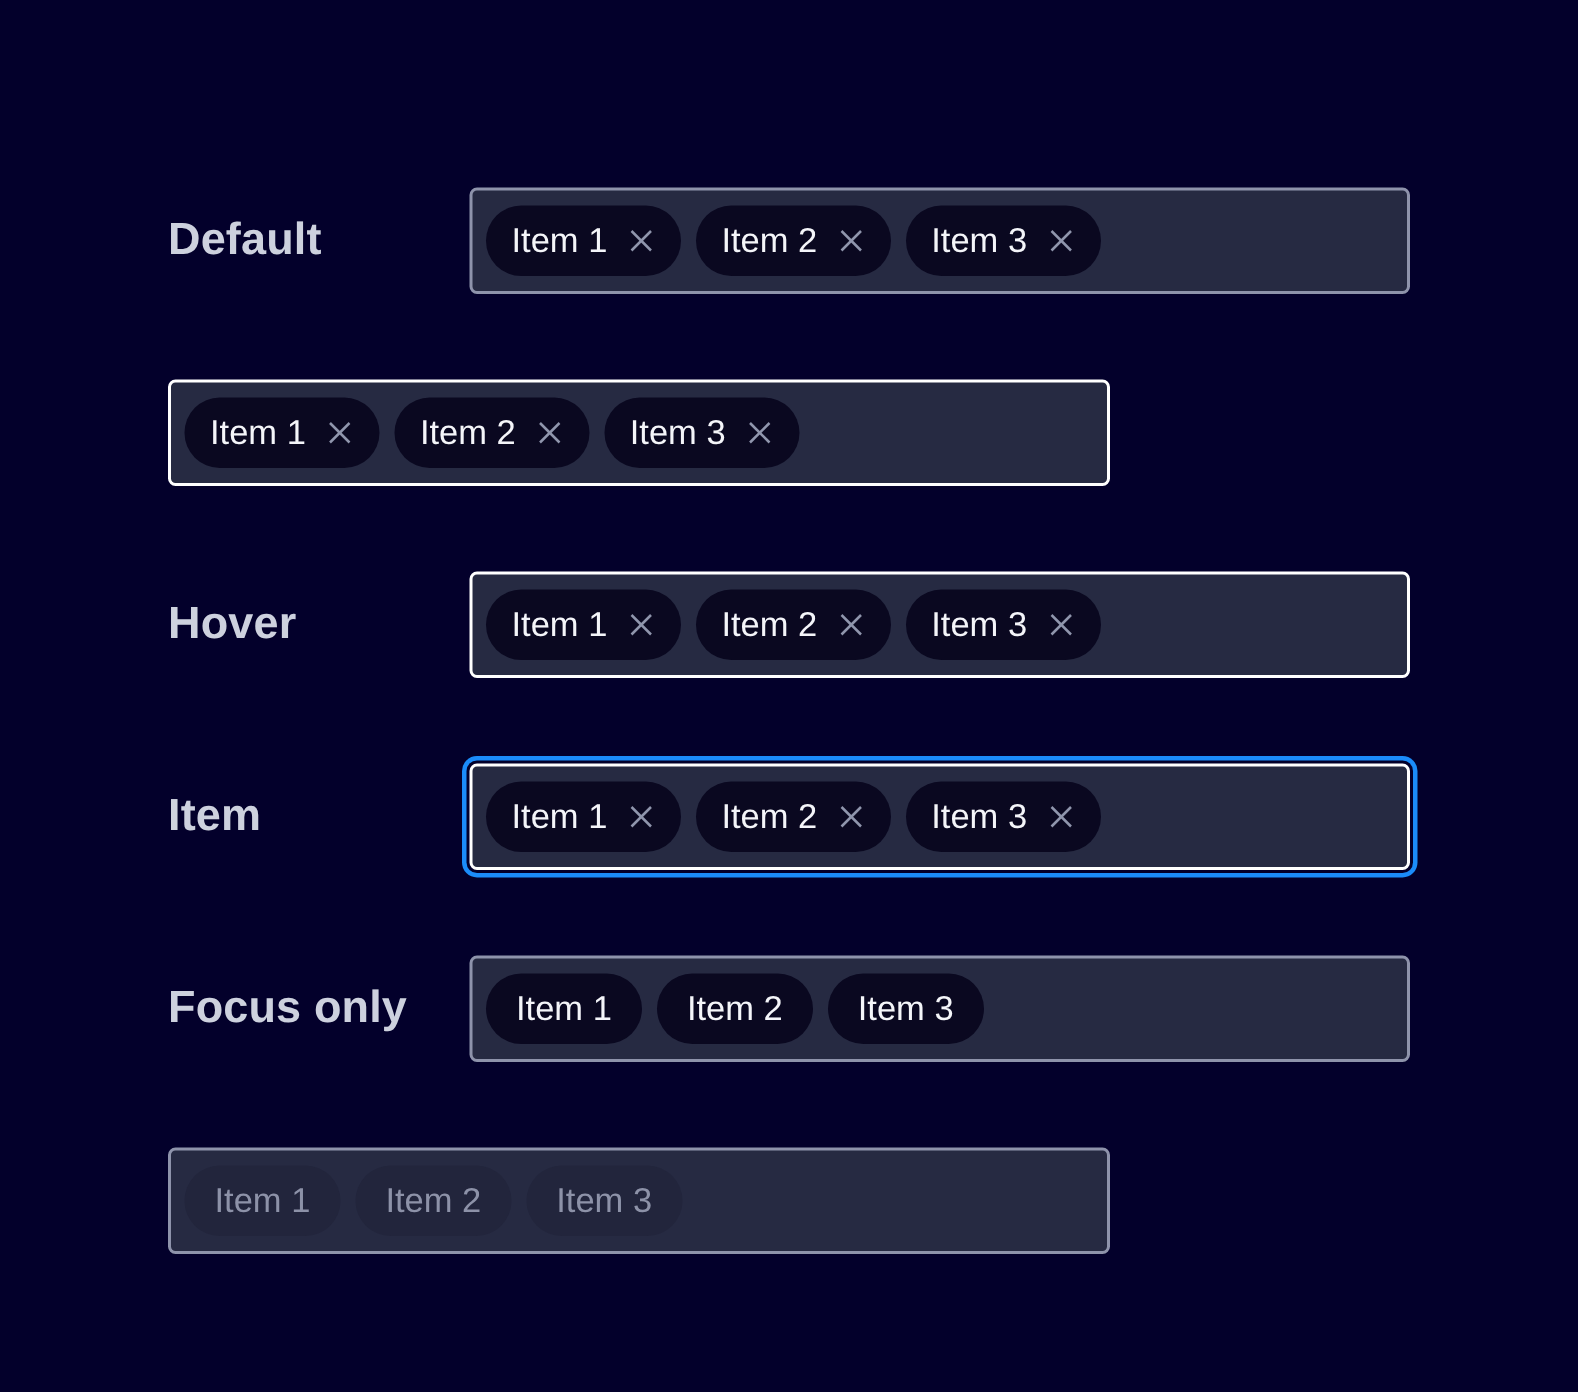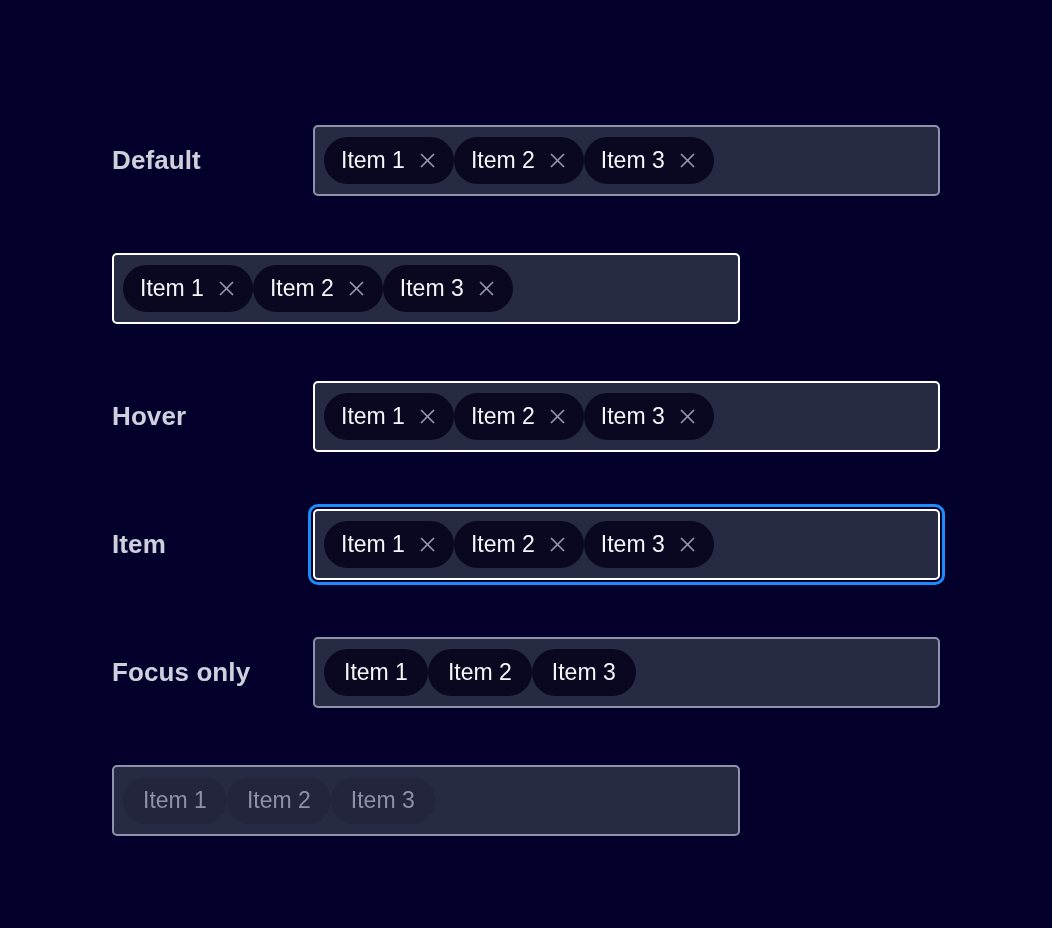--- a/index.html
+++ b/index.html
@@ -25,40 +25,41 @@
 
   .state-row {
     display: flex;
     align-items: center;
     height: 128px;
   }
 
   .state-label {
     width: 201px;
     flex: 0 0 201px;
-    font-size: 26px;
+    font-size: 30px;
     font-weight: bold;
     color: #cdd1de;
     letter-spacing: 0.1px;
     line-height: 1;
     white-space: nowrap;
   }
 
   
   .chip-field {
     position: relative;
     box-sizing: border-box;
     width: 628px;
     height: 71px;
     border-radius: 5px;
     background: #262a42;
     border: 2px solid #8e93ab;
     display: flex;
     align-items: center;
     padding: 0 9px;
+    gap: 10px;
   }
 
   .chip-field.is-hover,
   .chip-field.is-active {
     border-color: #ffffff;
   }
 
   .chip-field.is-focus {
     border-color: #ffffff;
     box-shadow: 0 0 0 2px #03002b, 0 0 0 5px #1b8cfa;

